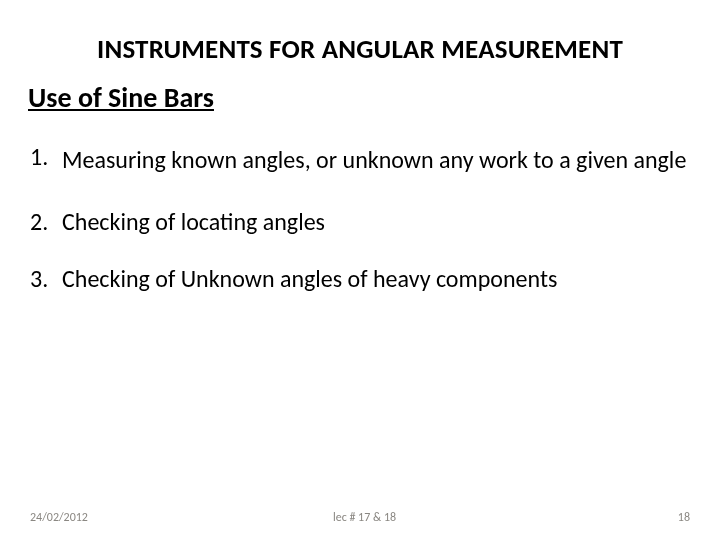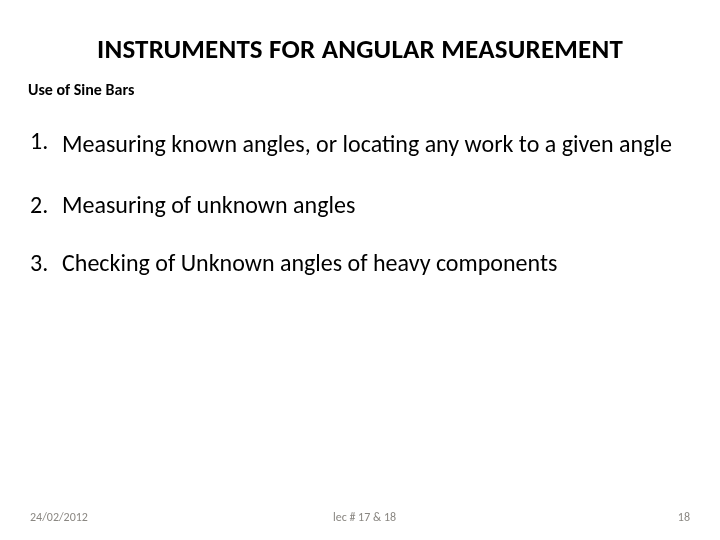--- a/index.html
+++ b/index.html
@@ -33,22 +33,23 @@
     }
     .heading-main {
       font-weight: 700;
     }
     .heading-cont {
       font-size: 13px;
       font-weight: 400;
       vertical-align: baseline;
     }
     .subheading {
-      font-size: 16px;
+      font-size: 28px;
       font-weight: 700;
+      text-decoration: underline;
       margin-top: 2px;
       line-height: 1.35;
     }
     .list-block {
       margin-top: 20px;
     }
     .item {
       display: flex;
       font-size: 24px;
       line-height: 1.65;
@@ -86,25 +87,25 @@
 <div class="slide">
 
   <div class="title">INSTRUMENTS FOR ANGULAR MEASUREMENT</div>
 
 
   <div class="subheading">Use of Sine Bars</div>
 
   <div class="list-block">
     <div class="item i1">
       <div class="num">1.</div>
-      <div class="txt">Measuring known angles, or locating any work to a given angle</div>
+      <div class="txt">Measuring known angles, or unknown any work to a given angle</div>
     </div>
     <div class="item">
       <div class="num">2.</div>
-      <div class="txt">Measuring of unknown angles</div>
+      <div class="txt">Checking of locating angles</div>
     </div>
     <div class="item">
       <div class="num">3.</div>
       <div class="txt">Checking of Unknown angles of heavy components</div>
     </div>
   </div>
 
   <div class="footer">
     <div class="left">24/02/2012</div>
     <div class="center">lec # 17 &amp; 18</div>

